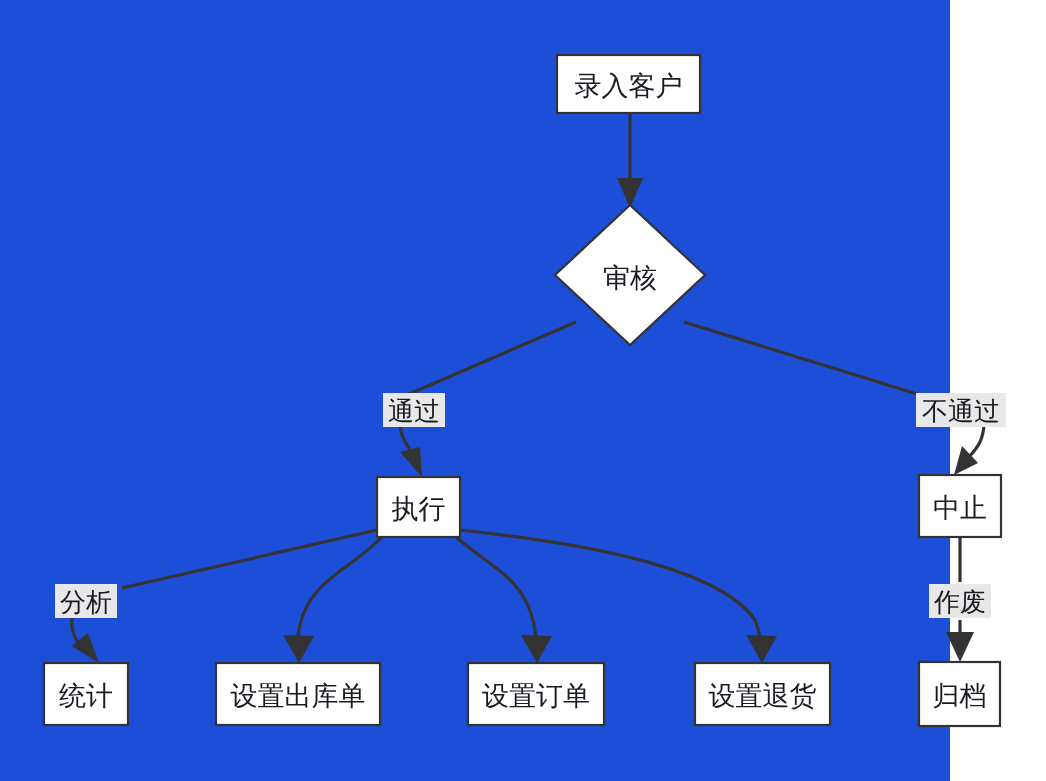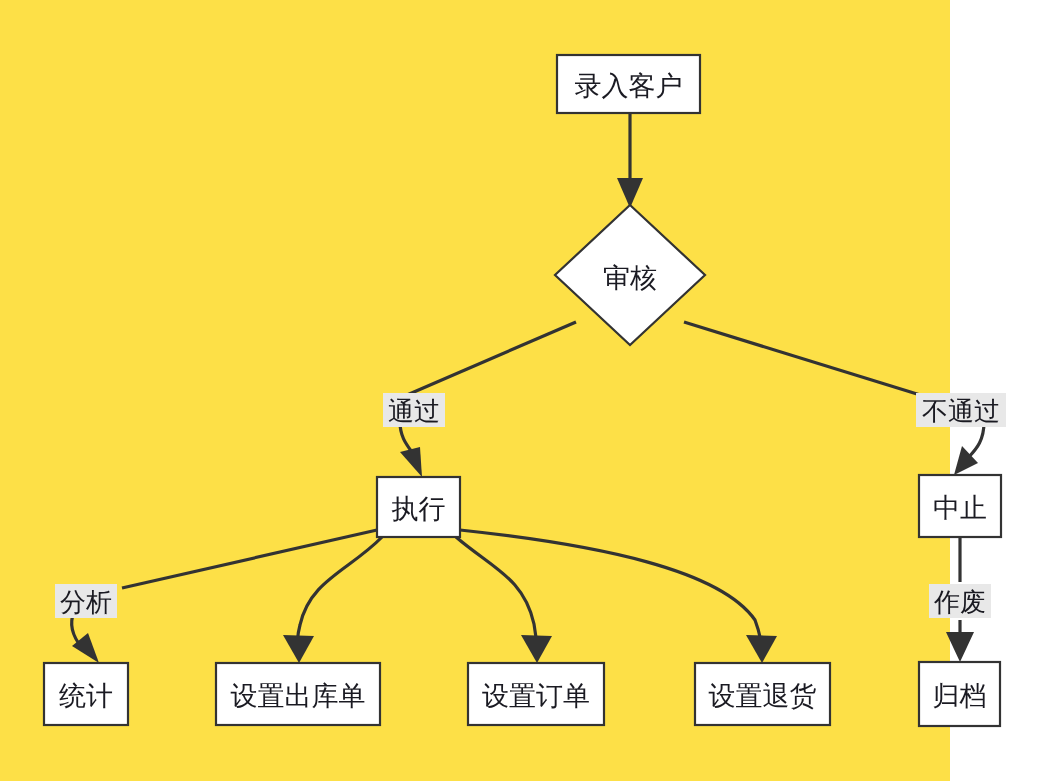--- a/index.html
+++ b/index.html
@@ -10,21 +10,21 @@
   body {
     width: 1046px;
     height: 781px;
     font-family: "DejaVu Sans", "Liberation Sans", sans-serif;
     overflow: hidden;
   }
   #diagram-root {
     position: relative;
     width: 950px;
     height: 781px;
-    background: #fde047;
+    background: #1d4ed8;
   }
   svg#flow-svg {
     position: absolute;
     top: 0;
     left: 0;
     width: 1046px;
     height: 781px;
     display: block;
   }
   .node-rect {

